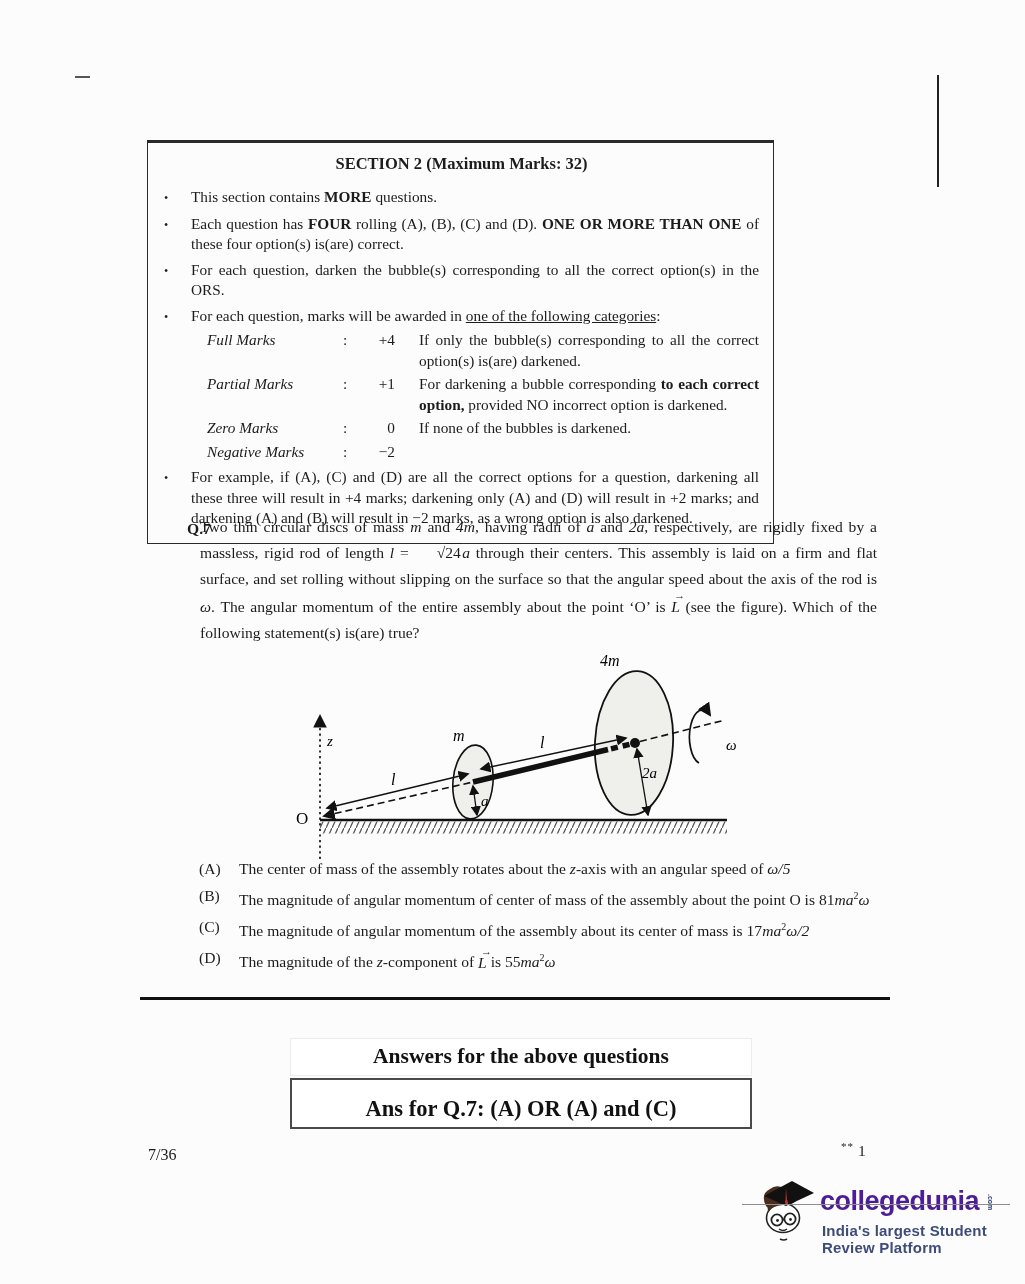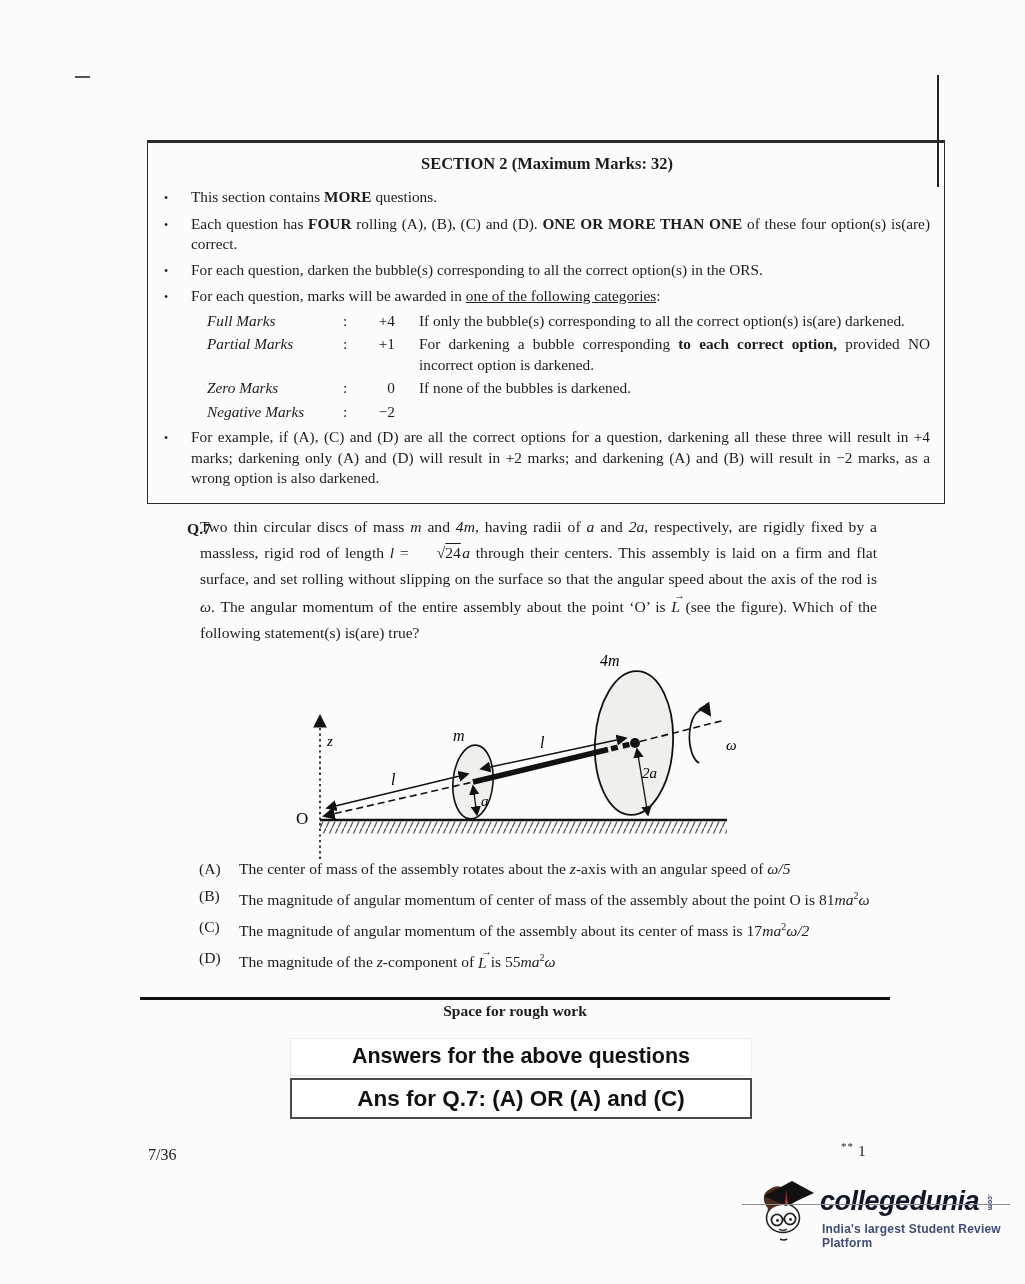--- a/index.html
+++ b/index.html
@@ -3,21 +3,21 @@
 <meta charset="utf-8">
 <style>
   html,body{margin:0;padding:0;background:#ffffff;}
   #page{position:relative;width:1025px;height:1284px;background:#fcfcfc;overflow:hidden;
         font-family:"Liberation Serif", serif;color:#1c1c1c;}
   
   .top-dash{position:absolute;left:75px;top:76px;width:15px;border-top:2px solid #555;}
   .right-line{position:absolute;left:937px;top:75px;width:2px;height:112px;background:#222;}
 
   
-  .ibox{position:absolute;left:147px;top:140px;width:798px;box-sizing:border-box;
+  .ibox{position:absolute;left:147px;top:140px;width:627px;box-sizing:border-box;
         border:1.5px solid #2a2a2a;border-top-width:3px;padding:9px 14px 14px 16px;}
   .ibox-title{text-align:center;font-weight:bold;font-size:16.5px;margin:2px 0 13px 0;}
   .bullet{display:flex;font-size:15.3px;line-height:20.5px;margin-top:5px;}
   .bullet .dot{width:27px;flex:none;font-size:12px;padding-top:1px;}
   .bullet .btxt{flex:1;text-align:justify;}
   b.strong{font-weight:bold;}
   .uline{text-decoration:underline;margin-top:28px;}
   .marks-table{margin:3px 0 2px 43px;display:grid;grid-template-columns:130px 14px 36px 1fr;
                column-gap:6px;row-gap:3px;font-size:15.3px;line-height:20.5px;}
   .mlabel{font-style:italic;}
@@ -42,41 +42,41 @@
   .options{position:absolute;left:199px;top:858px;width:684px;font-size:15.6px;line-height:22px;}
   .opt{display:flex;margin-bottom:5px;}
   .okey{width:40px;flex:none;}
   .otext{flex:1;text-align:justify;}
 
   
   .hr-thick{position:absolute;left:140px;top:997px;width:750px;border-top:3px solid #111;}
   .rough{position:absolute;left:140px;top:1002px;width:750px;text-align:center;
          font-weight:bold;font-size:15.5px;}
   .answers{position:absolute;left:290px;top:1038px;width:462px;
-           font-family:Liberation Sans, sans-serif;text-align:center;border-radius:15px;}
+           font-family:Liberation Serif, serif;text-align:center;border-radius:15px;}
   .ans-header{background:#ffffff;border:1px solid #ececec;font-weight:bold;font-size:21.5px;
               padding:5px 0 6px 0;color:#111;}
   .ans-box{margin-top:2px;background:#ffffff;border:2px solid #4a4a4a;font-weight:bold;
-           font-size:22.5px;padding:6px 0 5px 0;color:#111;}
+           font-size:22.5px;padding:16px 0 5px 0;color:#111;}
 
   
   .pageno{position:absolute;left:148px;top:1146px;font-size:16px;font-family:Liberation Serif, serif;}
   .pright{position:absolute;left:841px;top:1140px;font-size:15.5px;}
   .pright .stars{font-size:11px;vertical-align:super;letter-spacing:1px;}
 
   
   .logo{position:absolute;left:756px;top:1176px;width:256px;height:72px;}
   .tassel-line{position:absolute;left:-14px;top:28px;width:268px;border-top:1.4px solid #8f8f8f;z-index:3;}
   .mascot{position:absolute;left:0;top:0;width:64px;height:68px;}
   .wordmark{position:absolute;left:64px;top:10px;font-family:"Liberation Sans", sans-serif;
             font-weight:bold;font-size:27px;letter-spacing:-0.5px;z-index:2;}
   .dotcom{position:absolute;left:238px;top:18px;font-family:"Liberation Sans", sans-serif;
           font-size:7px;font-weight:bold;transform:rotate(90deg);transform-origin:left top;z-index:2;}
   .tagline{position:absolute;left:66px;top:46px;font-family:"Liberation Sans", sans-serif;
-           font-weight:bold;font-size:12px;letter-spacing:0.2px;}
+           font-weight:bold;font-size:15px;letter-spacing:0.2px;}
 </style>
 </head>
 <body>
 
 <div id="page">
 
   <div class="top-dash"></div>
   <div class="right-line"></div>
 
   <div class="ibox">
@@ -191,21 +191,20 @@
       <span class="okey">(C)</span>
       <span class="otext"><span>The magnitude of angular momentum of the assembly about its center of mass is </span><span>17</span><span class="ivar">ma</span><sup>2</sup><span class="ivar">ω/2</span></span>
     </div>
     <div class="opt">
       <span class="okey">(D)</span>
       <span class="otext"><span>The magnitude of the </span><span class="ivar">z</span><span>-component of </span><span class="lvec"><span class="varrow">→</span><span>L</span></span><span> is </span><span>55</span><span class="ivar">ma</span><sup>2</sup><span class="ivar">ω</span></span>
     </div>
   </div>
 
   <div class="hr-thick"></div>
-  <div class="rough">Space for rough work</div>
 
   <div class="answers">
     <div class="ans-header">Answers for the above questions</div>
     <div class="ans-box">Ans for Q.7: (A) OR (A) and (C)</div>
   </div>
 
   <div class="pageno">7/36</div>
   <div class="pright"><span class="stars">**</span> <span>1</span></div>
 
   <div class="logo">
@@ -217,18 +216,18 @@
       <path d="M30 12 L31 24 Q33 27 31 29 Q28 27 29.5 24 Z" fill="#c3342c"></path>
       <circle cx="21" cy="44" r="5.6" fill="#fff" stroke="#222" stroke-width="1.8"></circle>
       <circle cx="34" cy="43" r="5.6" fill="#fff" stroke="#222" stroke-width="1.8"></circle>
       <line x1="26.5" y1="43.6" x2="28.5" y2="43.4" stroke="#222" stroke-width="1.8"></line>
       <circle cx="21.5" cy="44.5" r="1.4" fill="#222"></circle>
       <circle cx="34.5" cy="43.5" r="1.4" fill="#222"></circle>
       <path d="M23 53 Q27 56 31 53" fill="none" stroke="#222" stroke-width="1.4"></path>
       <path d="M24 63 Q28 65 31 63" fill="none" stroke="#222" stroke-width="1.6"></path>
     </svg>
     <div class="tassel-line"></div>
-    <div class="wordmark" style="color: #0f172a; font-style: italic;">collegedunia</div>
+    <div class="wordmark" style="color: #4c1d95;">collegedunia</div>
     <div class="dotcom" style="color: rgb(43, 58, 107);">.com</div>
     <div class="tagline" style="color: rgb(62, 76, 121);">India's largest Student Review Platform</div>
   </div>
 
 </div>
 
 </body></html>

